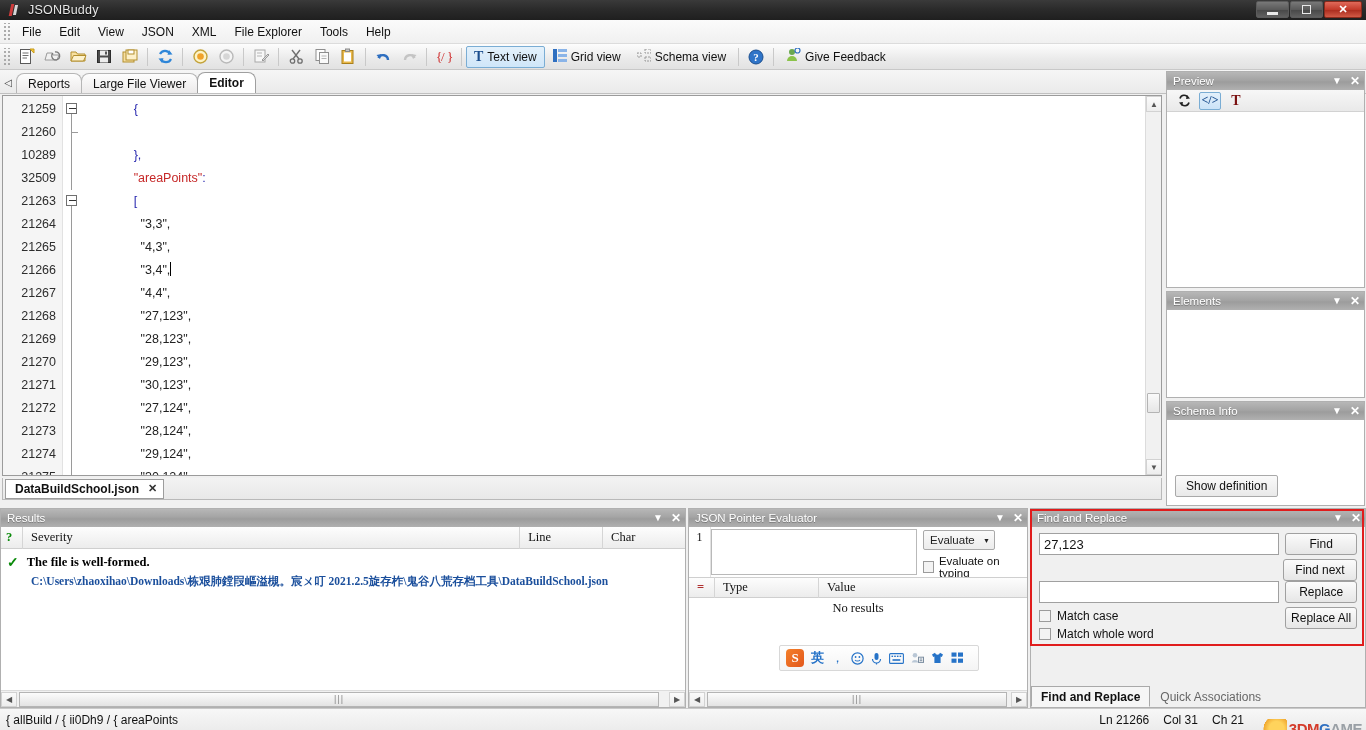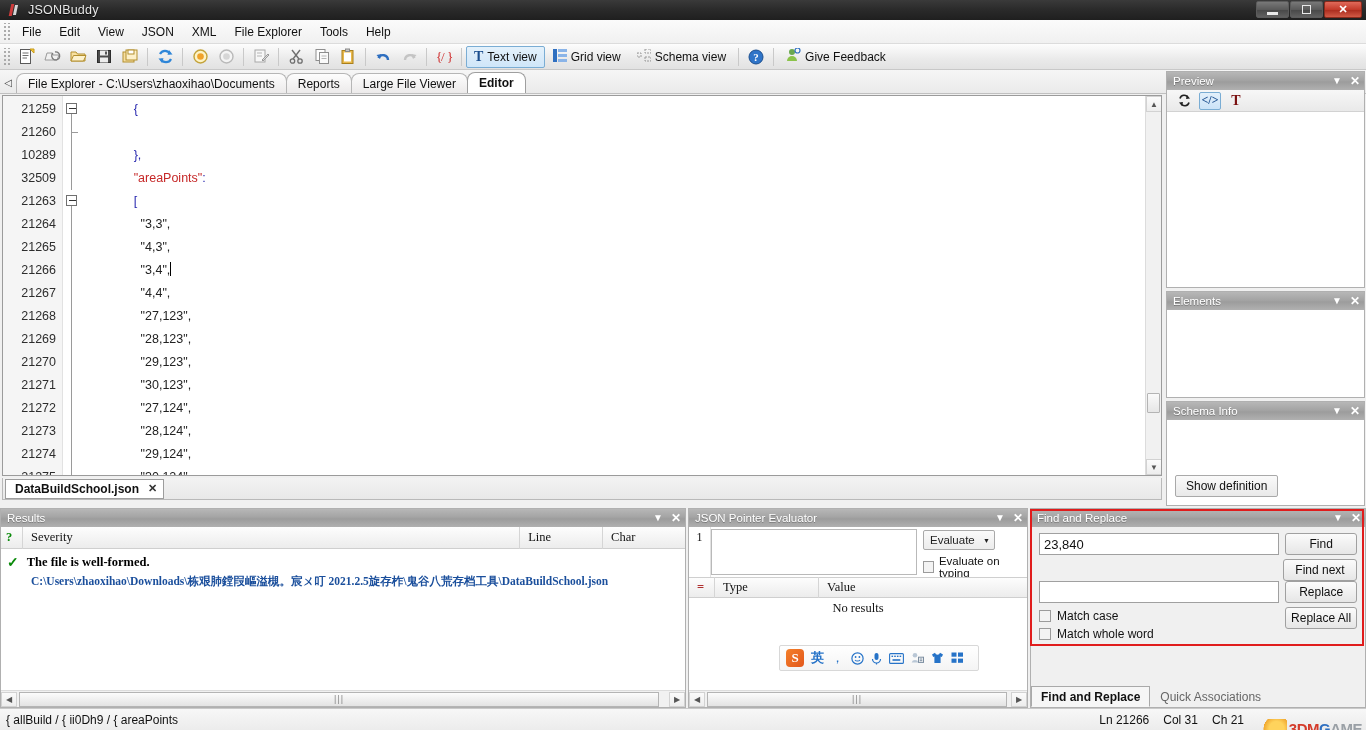--- a/index.html
+++ b/index.html
@@ -511,21 +511,20 @@
             <path d="M1 13 a5 5 0 0 1 10 0 Z" fill="#8bc34a"></path>
             <circle cx="11.5" cy="2.5" r="2.5" fill="none" stroke="#2f6fc0" stroke-width="1.2"></circle>
           </svg>
       </span>
       <span>Give Feedback</span>
     </div>
   </div>
 
   <div class="tabsrow">
     <div class="tabs-arrow">◁</div>
-    <div class="vtab">File Explorer - C:\Users\zhaoxihao\Documents</div>
     <div class="vtab">Reports</div>
     <div class="vtab">Large File Viewer</div>
     <div class="vtab sel">Editor</div>
     <div style="flex:1"></div>
     <div class="tabs-arrow">▷</div>
   </div>
 
   <div class="editor-wrap">
     <div class="gutter" id="gutter">
         <div class="ln">21259</div>
@@ -808,21 +807,21 @@
   <div class="far">
     <div class="panel-hd">
       <span class="hd-title">Find and Replace</span>
       <span class="hd-btns">
         <span class="b">▼</span>
         <span class="b bx">✕</span>
       </span>
     </div>
     <div class="far-body">
       <div class="far-row">
-        <div class="far-input" placeholder="">23,840</div>
+        <div class="far-input" placeholder="">27,123</div>
         <div class="far-btn">Find</div>
       </div>
       <div class="far-row" style="margin-top:4px;justify-content:flex-end;">
         <div class="far-btn">Find next</div>
       </div>
       <div class="far-row">
         <div class="far-input" placeholder=""></div>
         <div class="far-btn">Replace</div>
       </div>
       <div class="far-row" style="margin-top:4px;">

